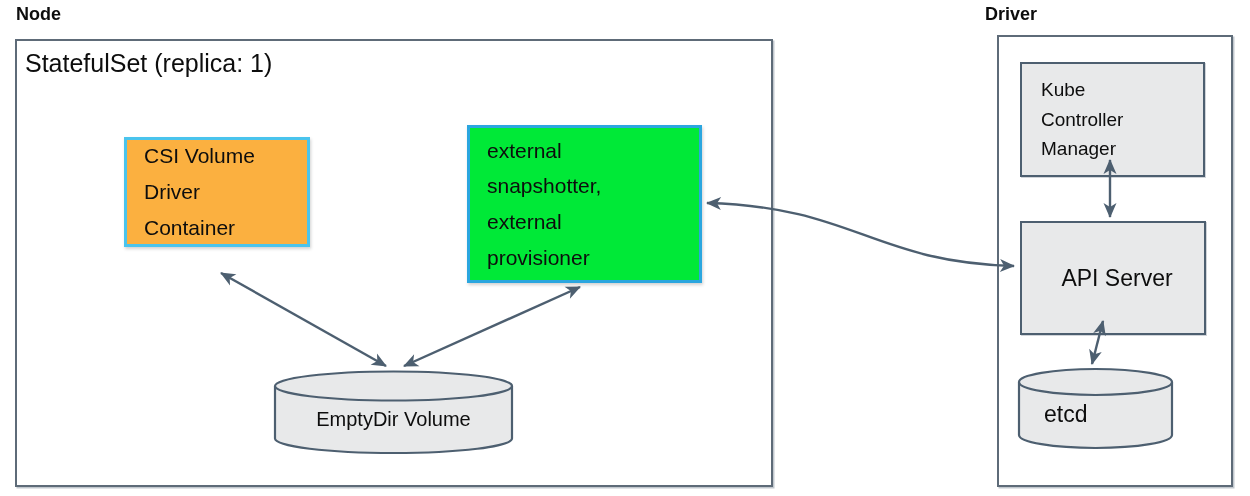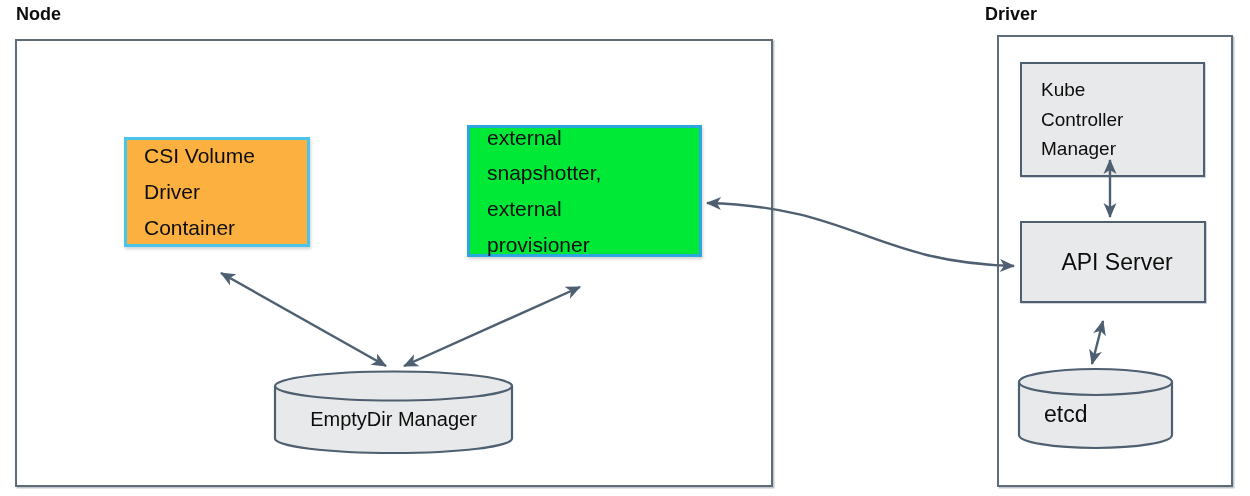--- a/index.html
+++ b/index.html
@@ -36,48 +36,49 @@
 </style>
 </head>
 <body>
 
 <div id="stage">
 
   <div class="abs frame-label z1" style="left:16px;top:4px;text-align:right;">Node</div>
 
   <div class="abs outer-frame z1" style="left:15px;top:39px;width:758px;height:448px;"></div>
 
+  <div class="abs ss-label z1" style="left:25px;top:48px;">StatefulSet (replica: 1)</div>
 
   <div class="abs colorbox csi z1" style="left:124px;top:117px;width:186px;height:110px;margin-top:20px;">
     <span>CSI Volume
 Driver
 Container</span>
   </div>
 
-  <div class="abs colorbox sidecar z1" style="left:467px;top:125px;width:235px;height:132px;">
+  <div class="abs colorbox sidecar z1" style="left:467px;top:125px;width:235px;height:158px;">
     <span>external
 snapshotter,
 external
 provisioner</span>
   </div>
 
 
-  <div class="abs cyl-label" style="left:275px;top:408px;width:237px;">EmptyDir Manager</div>
+  <div class="abs cyl-label" style="left:275px;top:408px;width:237px;">EmptyDir Volume</div>
 
   <div class="abs frame-label z1" style="left:985px;top:4px;">Driver</div>
 
   <div class="abs outer-frame z1" style="left:997px;top:35px;width:236px;height:452px;"></div>
 
   <div class="abs graybox kcm z1" style="left:1020px;top:62px;width:185px;height:115px;">
     <span>Kube
 Controller
 Manager</span>
   </div>
 
-  <div class="abs graybox api z1" style="left:1020px;top:221px;width:186px;height:82px;padding-left:8px;">
+  <div class="abs graybox api z1" style="left:1020px;top:221px;width:186px;height:114px;padding-left:8px;">
     <span>API Server</span>
   </div>
 
   <div class="abs etcd-label" style="left:1044px;top:401px;">etcd</div>
 
   <svg id="arrow-layer" width="1250" height="496" viewBox="0 0 1250 496">
     <defs>
       <marker id="ah" viewBox="0 0 16 14" refX="14.5" refY="7" markerWidth="16" markerHeight="14" markerUnits="userSpaceOnUse" orient="auto-start-reverse">
         <path class="marker-path" d="M0.5,0.5 L15.5,7 L0.5,13.5 L4.5,7 Z"></path>
       </marker>

